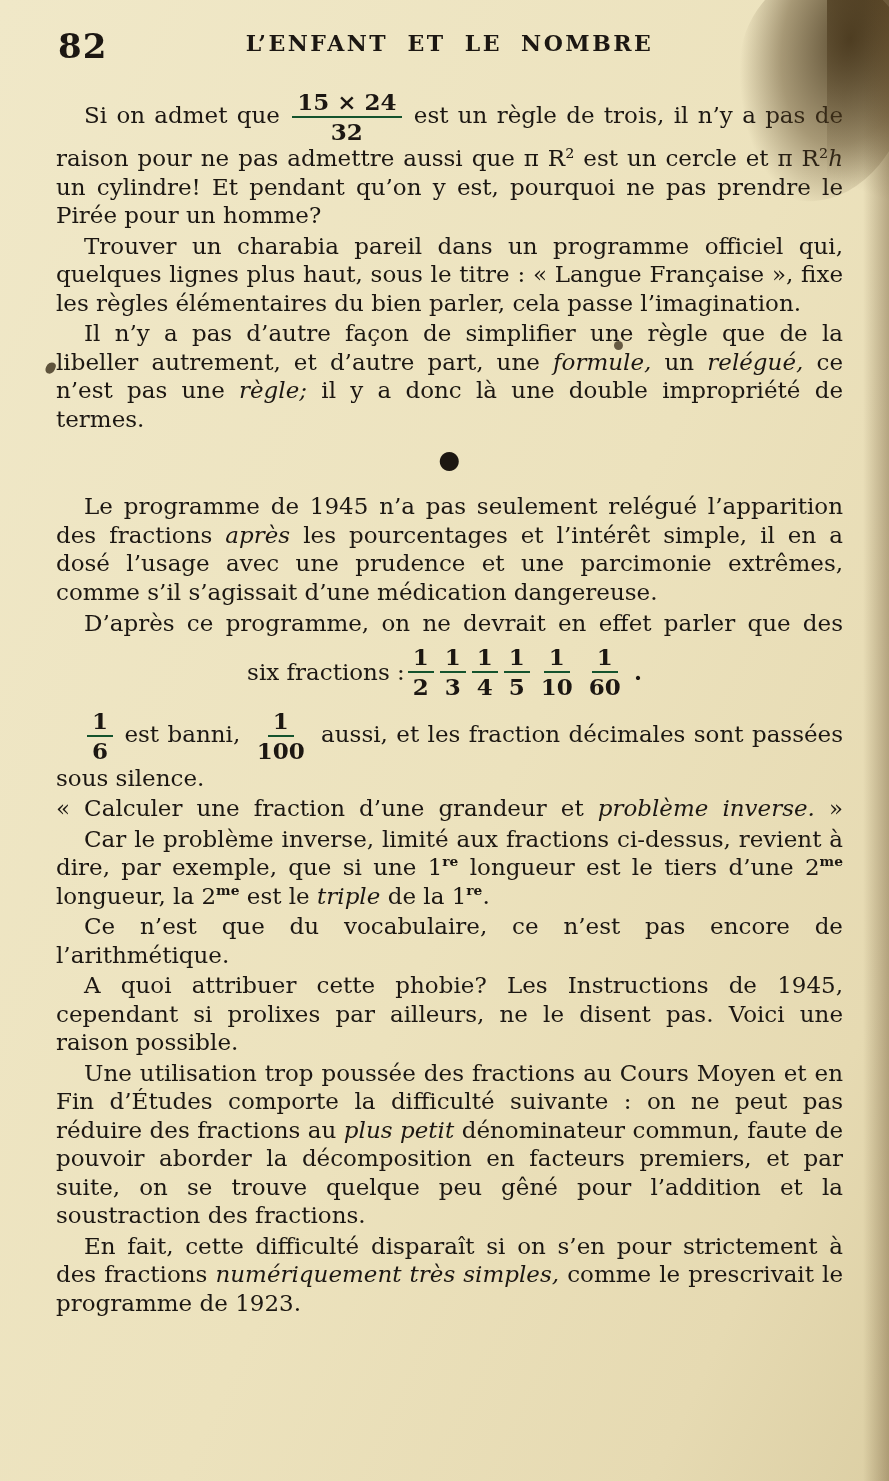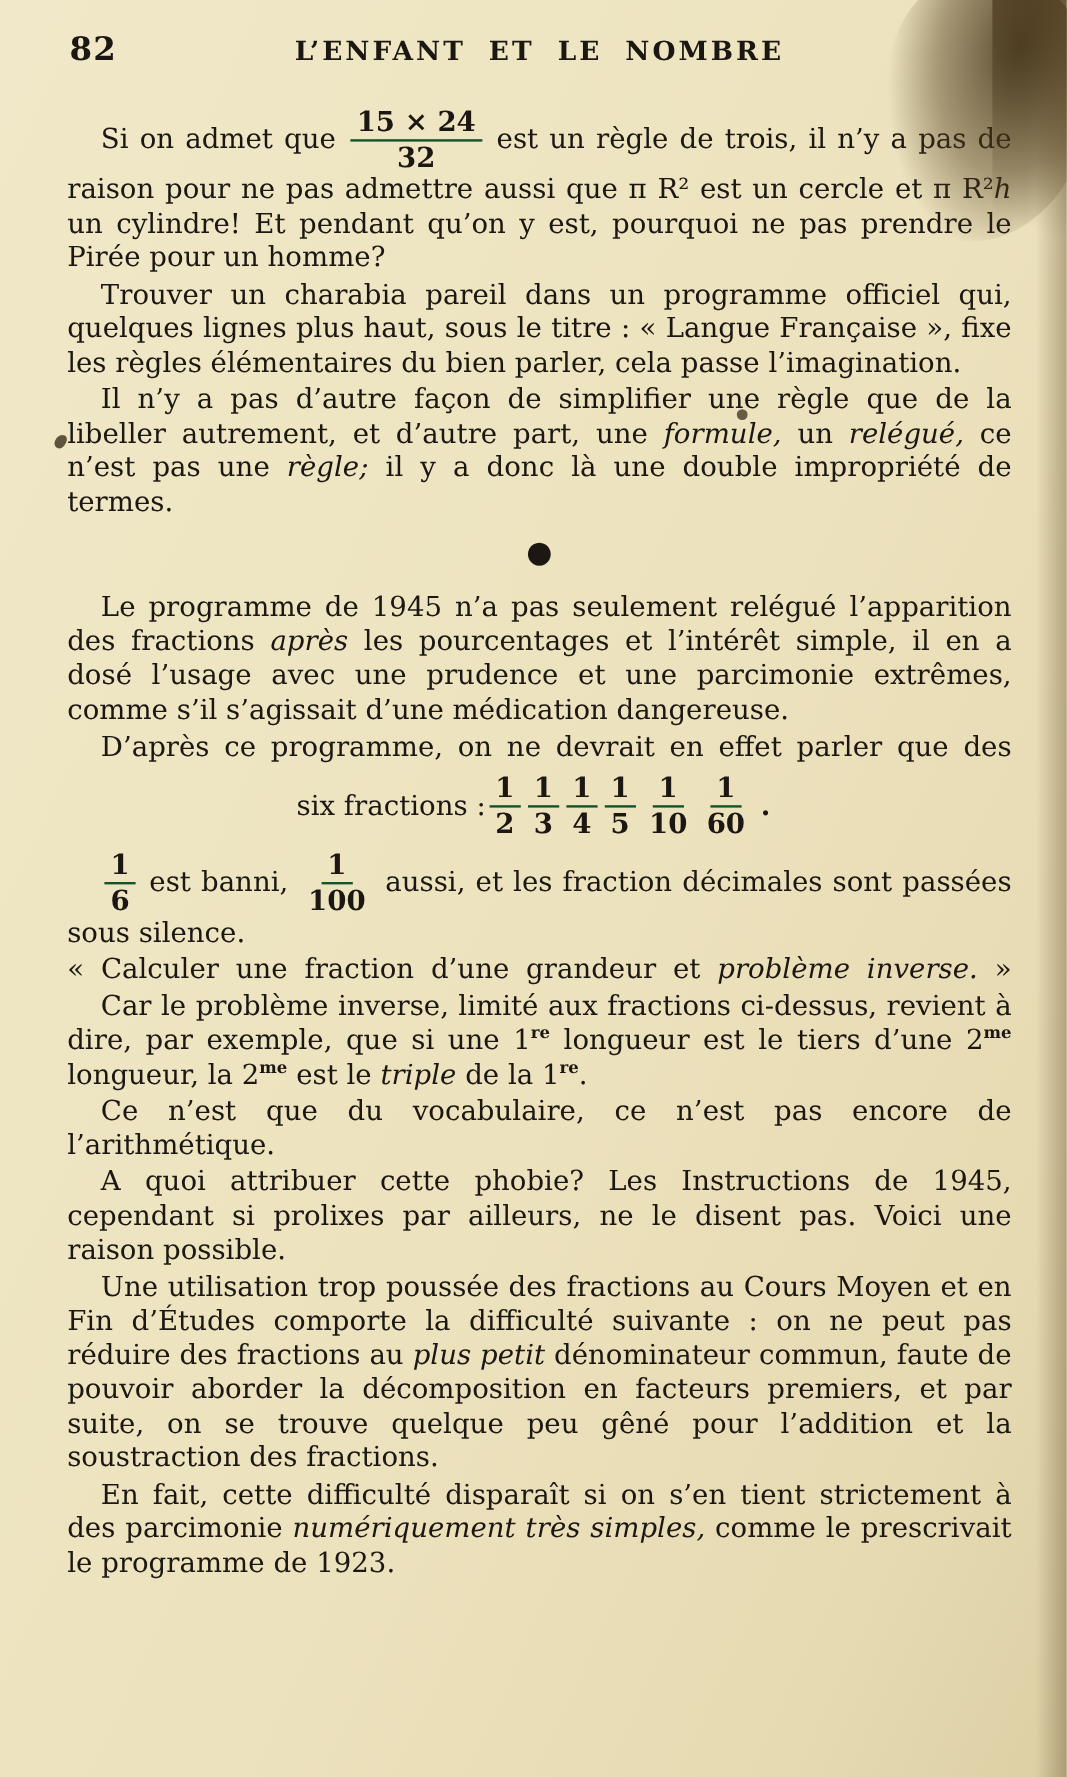--- a/index.html
+++ b/index.html
@@ -4,21 +4,21 @@
 <style>
   html,body{margin:0;padding:0;}
   body{
     width:889px;height:1481px;overflow:hidden;position:relative;
     background:linear-gradient(115deg,#f0e8c8 0%,#ece2bd 55%,#e6dab2 85%,#dccfa4 100%);
     font-family:"DejaVu Serif","Liberation Serif",serif;
     color:#1c1712;
   }
   .page{position:relative;padding:24px 46px 0 56px;z-index:1;}
   .hdr{position:relative;height:44px;margin-bottom:22px;}
-  .pnum{position:absolute;left:2px;top:2px;font-size:27px;font-weight:bold;letter-spacing:1px;}
+  .pnum{position:absolute;left:2px;top:2px;font-size:34px;font-weight:bold;letter-spacing:1px;}
   .ptitle{position:absolute;left:0;right:0;top:6px;text-align:center;font-size:22px;font-weight:bold;letter-spacing:2.5px;word-spacing:9px;}
   .content{font-size:23px;line-height:1.24;text-align:justify;}
   .para{margin:0 0 2px 0;}
   .para.ind{text-indent:28px;}
   .para.fill{text-align-last:justify;}
   .it{font-style:italic;margin-top:41px;}
   sup{font-size:0.6em;line-height:0;font-weight:bold;vertical-align:super;}
   .frac{display:inline-flex;flex-direction:column;align-items:center;vertical-align:middle;
         font-weight:bold;line-height:1.05;margin:0 3px;text-indent:0;}
   .frac .num{padding:0 5px 2px;border-bottom:2px solid #14532d;}
@@ -110,15 +110,15 @@
           <span class="den">6</span>
         </span><span> est banni, </span><span class="frac">
           <span class="num">1</span>
           <span class="den">100</span>
         </span><span> aussi, et les fraction décimales sont passées sous silence.</span></p>
       <p class="para fill"><span>« Calculer une fraction d’une grandeur et </span><span class="it">problème inverse.</span><span> »</span></p>
       <p class="para ind"><span>Car le problème inverse, limité aux fractions ci-dessus, revient à dire, par exemple, que si une 1</span><sup>re</sup><span> longueur est le tiers d’une 2</span><sup>me</sup><span> longueur, la 2</span><sup>me</sup><span> est le </span><span class="it">triple</span><span> de la 1</span><sup>re</sup><span>.</span></p>
       <p class="para ind"><span>Ce n’est que du vocabulaire, ce n’est pas encore de l’arithmétique.</span></p>
       <p class="para ind"><span>A quoi attribuer cette phobie? Les Instructions de 1945, cependant si prolixes par ailleurs, ne le disent pas. Voici une raison possible.</span></p>
       <p class="para ind"><span>Une utilisation trop poussée des fractions au Cours Moyen et en Fin d’Études comporte la difficulté suivante : on ne peut pas réduire des fractions au </span><span class="it">plus petit</span><span> dénominateur commun, faute de pouvoir aborder la décomposition en facteurs premiers, et par suite, on se trouve quelque peu gêné pour l’addition et la soustraction des fractions.</span></p>
-      <p class="para ind"><span>En fait, cette difficulté disparaît si on s’en tient strictement à des parcimonie </span><span class="it">numériquement très simples,</span><span> comme le prescrivait le programme de 1923.</span></p>
+      <p class="para ind"><span>En fait, cette difficulté disparaît si on s’en pour strictement à des fractions </span><span class="it">numériquement très simples,</span><span> comme le prescrivait le programme de 1923.</span></p>
     </main>
 </div>
 
 </body></html>

